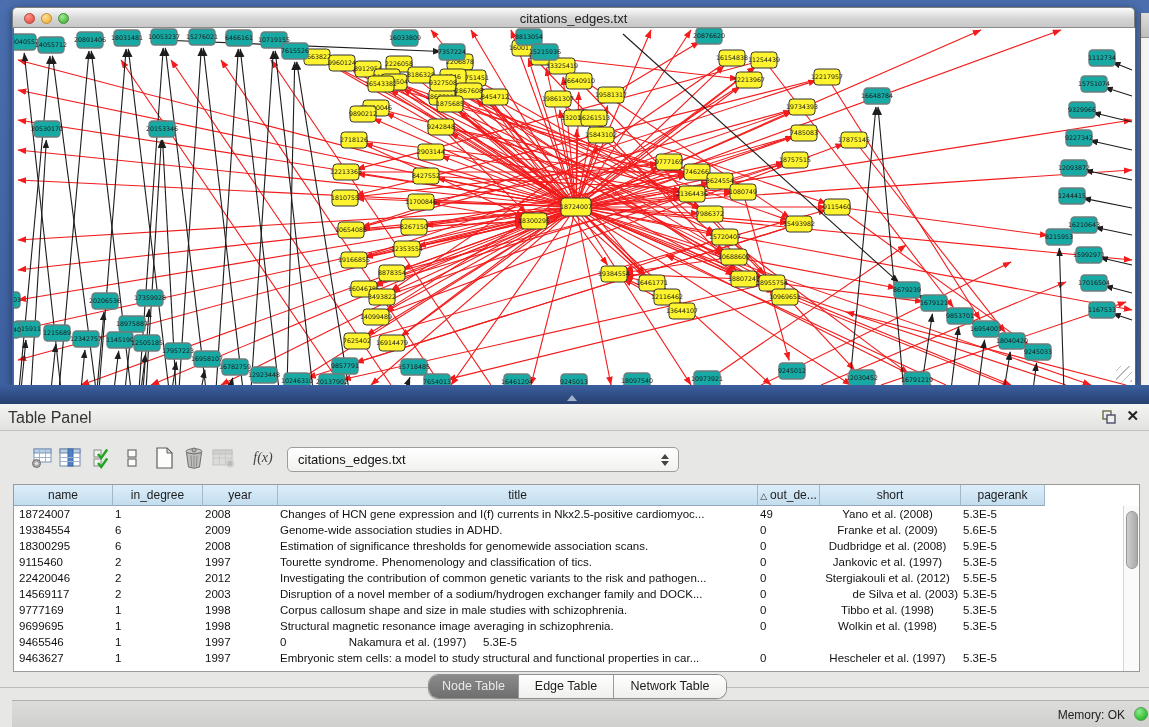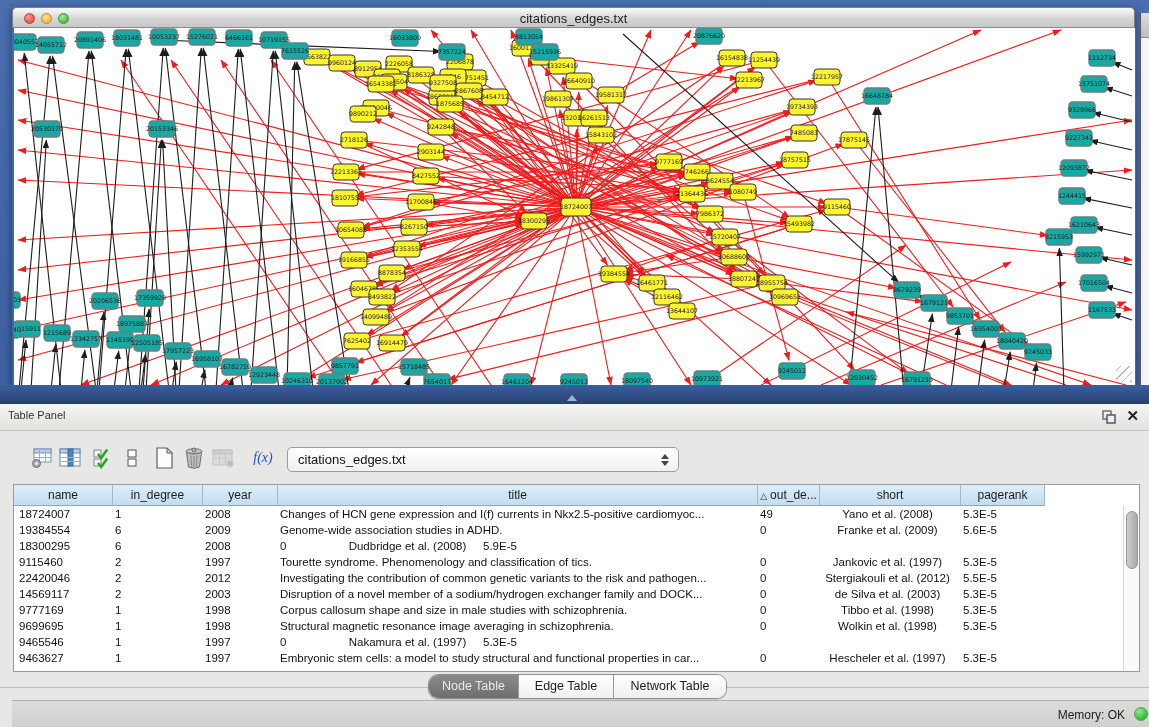--- a/index.html
+++ b/index.html
@@ -28,27 +28,27 @@
   .side-sliver .bar{position:absolute;left:0;top:0;right:0;height:24px;background:linear-gradient(180deg,#dedede,#bfbfbf);border-bottom:1px solid #909090;}
   
   .splitter{position:absolute;left:0;top:385px;width:1149px;height:19px;
     background:linear-gradient(180deg,#3b5f9f,#27406f);}
   .splitter-arrow{position:absolute;left:567px;top:10px;width:0;height:0;
     border-left:5px solid transparent;border-right:5px solid transparent;border-bottom:6px solid #b9c4d8;opacity:.85;}
   
   .table-panel{position:absolute;left:0;top:404px;width:1149px;height:323px;background:#e7e7e5;}
   .tp-titlebar{position:absolute;left:0;top:0;right:0;height:26px;
     background:linear-gradient(180deg,#f4f4f2,#e2e2e0);border-bottom:1px solid #c2c2c0;}
-  .tp-title{position:absolute;left:8px;top:5px;font-size:11px;color:#333;}
+  .tp-title{position:absolute;left:8px;top:5px;font-size:16px;color:#333;}
   .tp-float{position:absolute;right:32px;top:5px;width:16px;height:16px;cursor:pointer;}
   .tp-close{position:absolute;right:10px;top:3px;font-size:15px;font-weight:bold;color:#222;cursor:pointer;line-height:18px;}
   .tp-toolbar{position:absolute;left:0;top:26px;right:0;height:52px;}
   .tbtn{position:absolute;top:14px;width:28px;height:28px;background:transparent;border:none;padding:2px;cursor:pointer;}
   .tbtn svg{display:block;}
-  .fx{font-family:"Liberation Serif",serif;font-style:italic;font-size:14px;color:#1d4ed8;}
+  .fx{font-family:"Liberation Serif",serif;font-style:italic;font-size:14px;color:#404040;}
   .dropdown{position:absolute;left:287px;top:17px;width:392px;height:25px;box-sizing:border-box;
     background:linear-gradient(180deg,#ffffff,#f1f1ef);border:1px solid #9d9d9b;border-radius:5px;cursor:pointer;}
   .dropdown .val{position:absolute;left:10px;top:4px;font-size:13px;color:#111;}
   .dd-step{position:absolute;right:9px;top:5px;width:9px;height:14px;}
   .dd-step .up{position:absolute;left:1px;top:1px;width:0;height:0;border-left:4px solid transparent;border-right:4px solid transparent;border-bottom:5px solid #444;}
   .dd-step .dn{position:absolute;left:1px;bottom:1px;width:0;height:0;border-left:4px solid transparent;border-right:4px solid transparent;border-top:5px solid #444;}
   
   .tp-table{position:absolute;left:13px;top:80px;width:1127px;height:188px;background:#fff;
     border:1px solid #9a9a98;box-sizing:border-box;overflow:hidden;}
   .thead{position:absolute;left:0;top:0;height:21px;display:flex;}
@@ -739,20 +739,21 @@
             <div class="td" style="width: 75px;">2009</div>
             <div class="td" style="width: 480px;">Genome-wide association studies in ADHD.</div>
             <div class="td" style="width: 62px;">0</div>
             <div class="td center" style="width: 141px;">Franke et al. (2009)</div>
             <div class="td" style="width: 84px;">5.6E-5</div>
           </div>
           <div class="trow">
             <div class="td" style="width: 96px;">18300295</div>
             <div class="td" style="width: 90px;">6</div>
             <div class="td" style="width: 75px;">2008</div>
+            <div class="td" style="width: 480px;">Estimation of significance thresholds for genomewide association scans.</div>
             <div class="td" style="width: 62px;">0</div>
             <div class="td center" style="width: 141px;">Dudbridge et al. (2008)</div>
             <div class="td" style="width: 84px;">5.9E-5</div>
           </div>
           <div class="trow">
             <div class="td" style="width: 96px;">9115460</div>
             <div class="td" style="width: 90px;">2</div>
             <div class="td" style="width: 75px;">1997</div>
             <div class="td" style="width: 480px;">Tourette syndrome. Phenomenology and classification of tics.</div>
             <div class="td" style="width: 62px;">0</div>
@@ -767,21 +768,21 @@
             <div class="td" style="width: 62px;">0</div>
             <div class="td center" style="width: 141px;">Stergiakouli et al. (2012)</div>
             <div class="td" style="width: 84px;">5.5E-5</div>
           </div>
           <div class="trow">
             <div class="td" style="width: 96px;">14569117</div>
             <div class="td" style="width: 90px;">2</div>
             <div class="td" style="width: 75px;">2003</div>
             <div class="td" style="width: 480px;">Disruption of a novel member of a sodium/hydrogen exchanger family and DOCK...</div>
             <div class="td" style="width: 62px;">0</div>
-            <div class="td center" style="width: 141px;">de Silva et al. (2003)</div>
+            <div class="td center" style="width: 141px; text-align: right;">de Silva et al. (2003)</div>
             <div class="td" style="width: 84px;">5.3E-5</div>
           </div>
           <div class="trow">
             <div class="td" style="width: 96px;">9777169</div>
             <div class="td" style="width: 90px;">1</div>
             <div class="td" style="width: 75px;">1998</div>
             <div class="td" style="width: 480px;">Corpus callosum shape and size in male studies with schizophrenia.</div>
             <div class="td" style="width: 62px;">0</div>
             <div class="td center" style="width: 141px;">Tibbo et al. (1998)</div>
             <div class="td" style="width: 84px;">5.3E-5</div>

